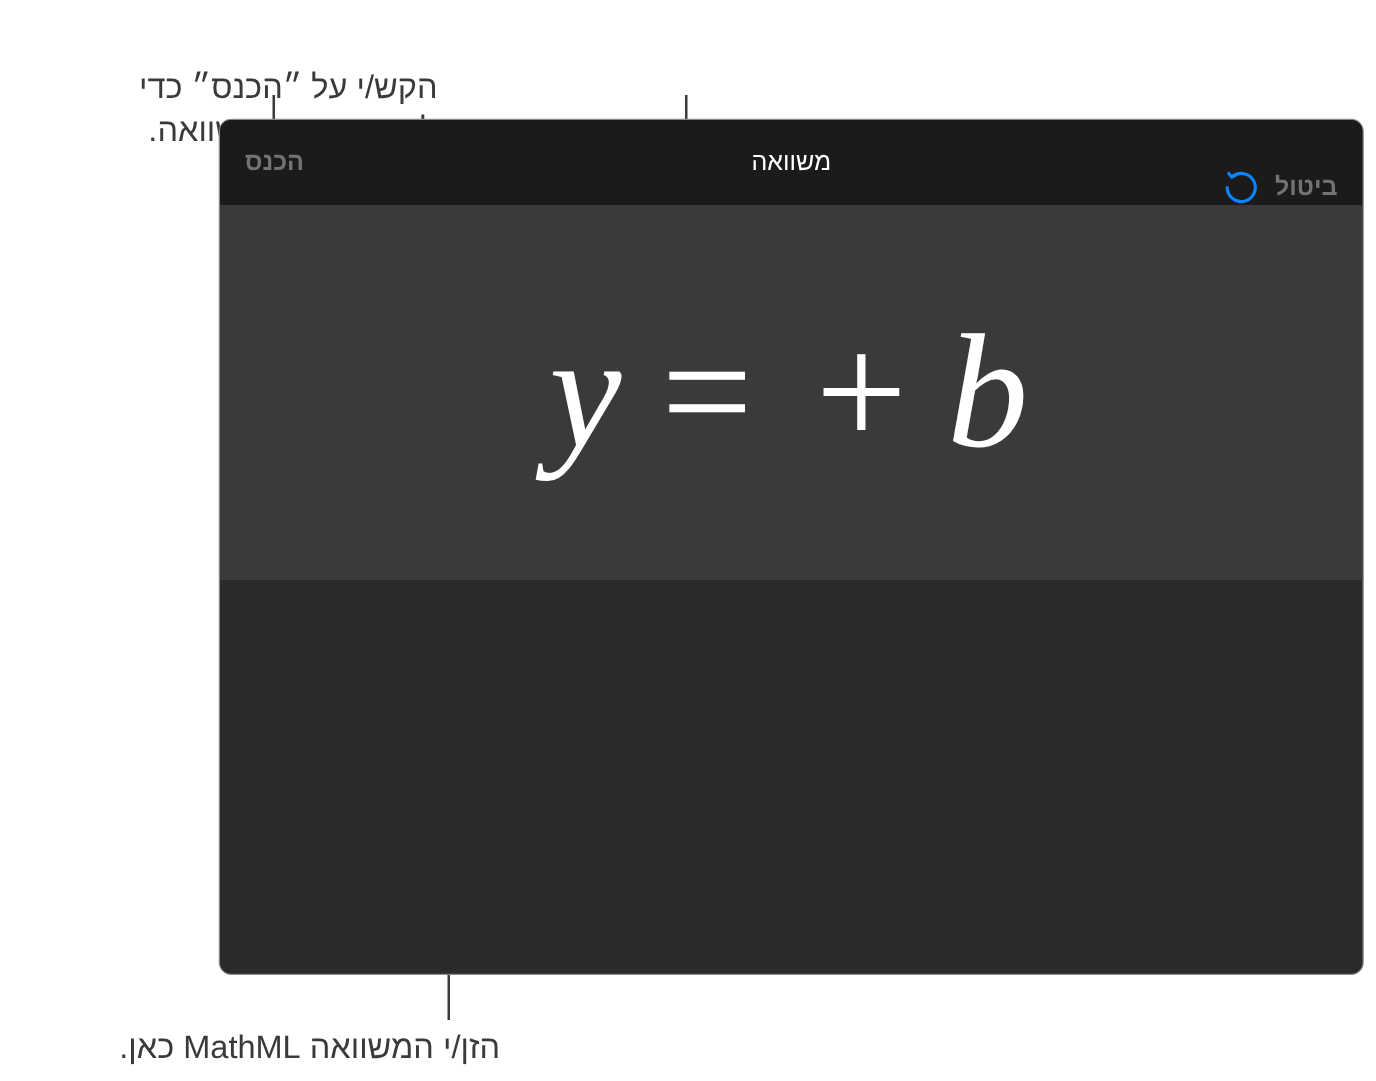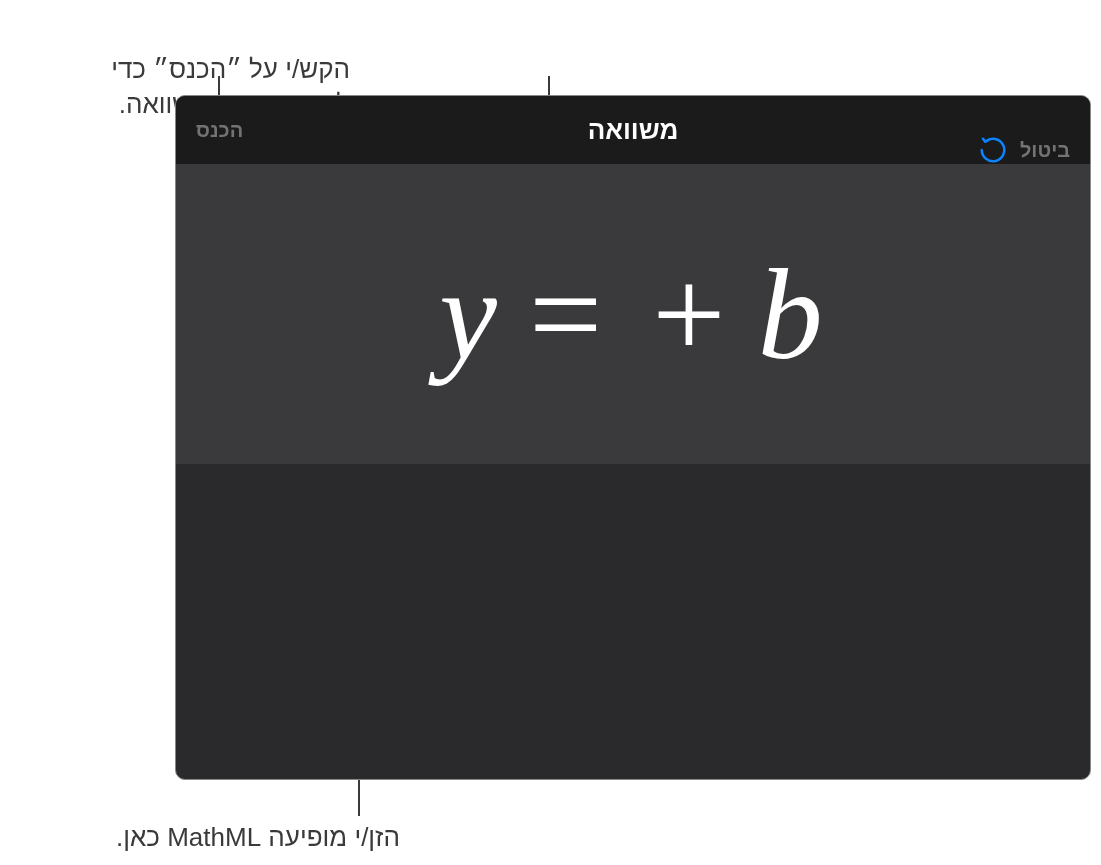--- a/index.html
+++ b/index.html
@@ -39,21 +39,21 @@
     height: 68px;
     background: #1b1b1c;
     display: flex;
     align-items: center;
     justify-content: space-between;
     padding: 0 20px;
     direction: rtl;
   }
   .titlebar .right-group { display: flex; gap: 12px; margin-top: 40px; }
   .titlebar .center-title {
-    color: #fff; font-size: 26px; font-weight: 700;
+    color: #fff; font-size: 20px; font-weight: 400;
     position: absolute; left: 0; right: 0; text-align: center; pointer-events: none;
   }
   .btn-link {
     color: #737373;
     font-size: 20px;
     font-weight: 700;
     background: none; border: none; cursor: pointer;
   }
   .rewind-icon {
     width: 30px; height: 30px;
@@ -94,21 +94,21 @@
     direction: ltr;
     text-align: left;
     white-space: pre;
   }
 </style>
 </head>
 <body>
 <div class="stage">
 
   <div class="callout left" style="top:4px; left:100px;">הקש/י על ״הכנס״ כדי להוסיף את המשוואה.</div>
-  <div class="callout low">הזן/י מופיעה MathML כאן.</div>
+  <div class="callout low">הזן/י המשוואה MathML כאן.</div>
 
   <div class="leader v" style="left:218px; top:76px; height:36px;"></div>
   <div class="leader v" style="left:548px; top:76px; height:140px;"></div>
   <div class="leader v" style="left:358px; top:760px; height:56px;"></div>
 
   <div class="panel">
     <div class="titlebar">
       <div class="right-group">
         <button class="btn-link">ביטול</button>
         <span class="rewind-icon">

